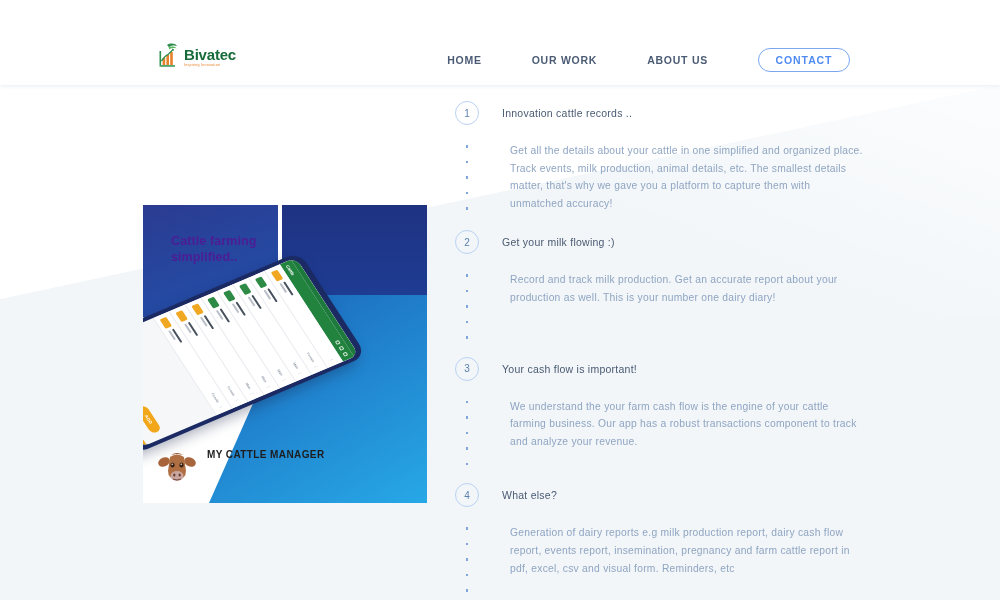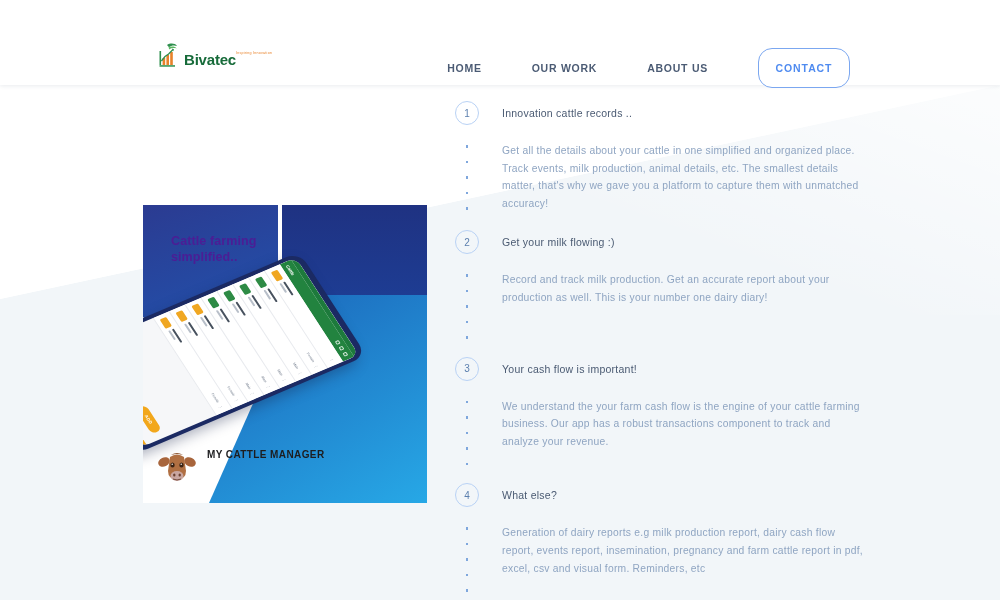--- a/index.html
+++ b/index.html
@@ -32,39 +32,39 @@
     position: absolute; left: 0; top: 0; width: 1000px; height: 85px;
     background: #ffffff;
     box-shadow: 0 1px 4px rgba(40,60,90,.10);
     z-index: 6;
   }
   .logo-wrap {
     position: absolute; left: 158px; top: 42px;
     display: flex; align-items: flex-end; gap: 2px;
   }
   .logo-mark { width: 24px; height: 26px; display: block; }
-  .logo-text-col { display: flex; flex-direction: row; align-items: flex-start; }
+  .logo-text-col { display: flex; flex-direction: column; align-items: flex-start; }
   .logo-word {
     font-size: 15px; font-weight: bold; color: #176b3a;
     letter-spacing: -.2px; line-height: 17px;
   }
   .logo-tag {
     font-size: 3.6px; color: #e8822a; letter-spacing: .25px;
     line-height: 5px; transform: scaleY(1.1);
   }
 
   .nav { position: absolute; right: 150px; top: 48px; display: flex; align-items: center; gap: 12px; }
   .nav-link {
     font-size: 10.5px; font-weight: bold; color: #4b5b74;
     letter-spacing: .75px; margin-right: 38px; cursor: pointer;
     white-space: nowrap;
   }
   .nav-cta {
     display: flex; align-items: center; justify-content: center;
-    width: 92px; height: 40px; border: 1px solid #7ba7f0; border-radius: 14px;
+    width: 92px; height: 24px; border: 1px solid #7ba7f0; border-radius: 14px;
     font-size: 10.5px; font-weight: bold; color: #4f8bf0; letter-spacing: .9px;
     cursor: pointer; background: #fff;
   }
 
   
   .promo {
     position: absolute; left: 143px; top: 205px; width: 284px; height: 298px;
     background: #ffffff; overflow: hidden; z-index: 3;
   }
   .promo-navy-right {
@@ -153,21 +153,21 @@
   .block-head { display: flex; align-items: center; gap: 23px; height: 26px; }
   .num-circle {
     width: 24px; height: 24px; border-radius: 50%;
     border: 1px solid #b9d2f5; background: transparent;
     display: flex; align-items: center; justify-content: center;
     font-size: 10px; color: #5b7fae; flex: none;
   }
   .block-title {
     font-size: 10.5px; color: #4a5a72; letter-spacing: .25px;
   }
-  .block-body { display: flex; gap: 23px; margin-top: 16px; }
+  .block-body { display: flex; gap: 31px; margin-top: 16px; }
   .dot-col { width: 24px; display: flex; flex-direction: column; align-items: center; gap: 13px; flex: none; padding-top: 3px; }
   .dot { width: 2.5px; height: 2.5px; background: #7fa7dd; flex: none; }
   .para { flex: 1; }
   .para p {
     font-size: 10.3px; color: #8fa5c2; line-height: 17.6px; letter-spacing: .25px;
   }
 </style>
 </head>
 <body>
 

